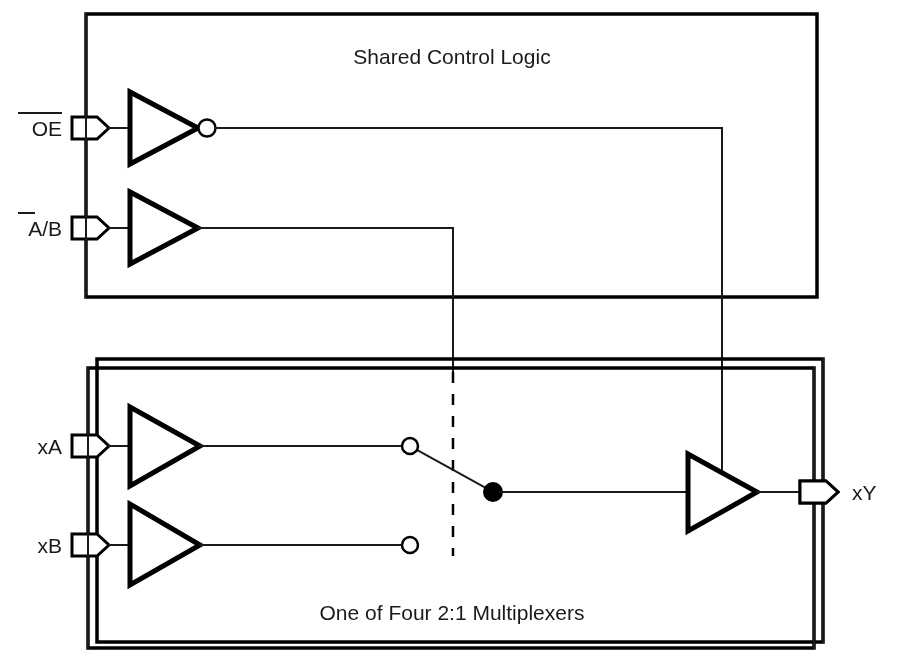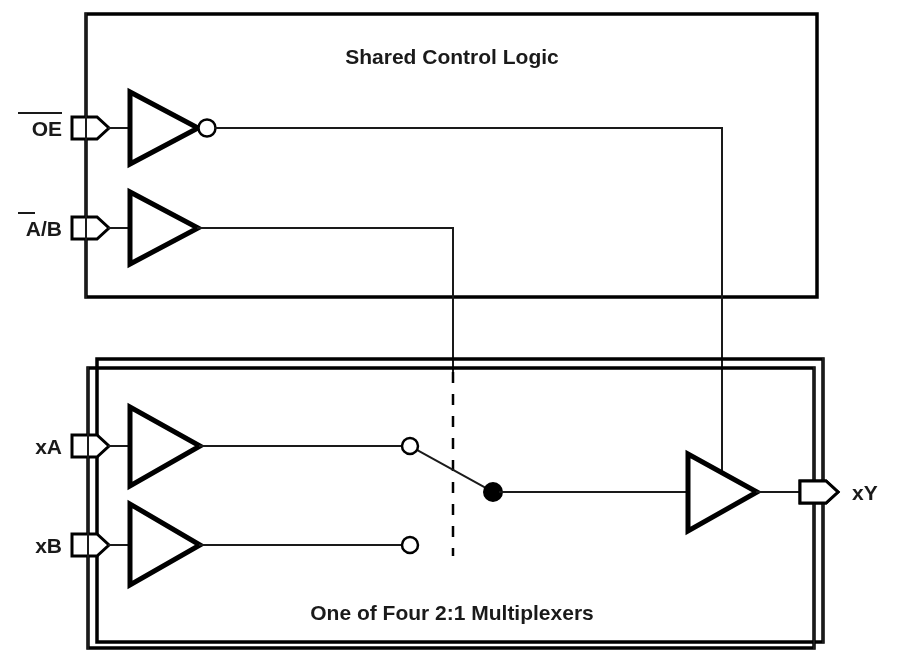--- a/index.html
+++ b/index.html
@@ -11,21 +11,20 @@
     width: 900px;
     height: 666px;
     font-family: "Liberation Sans", sans-serif;
   }
   #diagram-root {
     position: relative;
     width: 900px;
     height: 666px;
     background: #ffffff;
     overflow: hidden;
-    font-weight: bold;
   }
   svg.diagram {
     display: block;
     width: 900px;
     height: 666px;
   }
   .wire {
     stroke: #1a1a1a;
     stroke-width: 2;
     fill: none;

